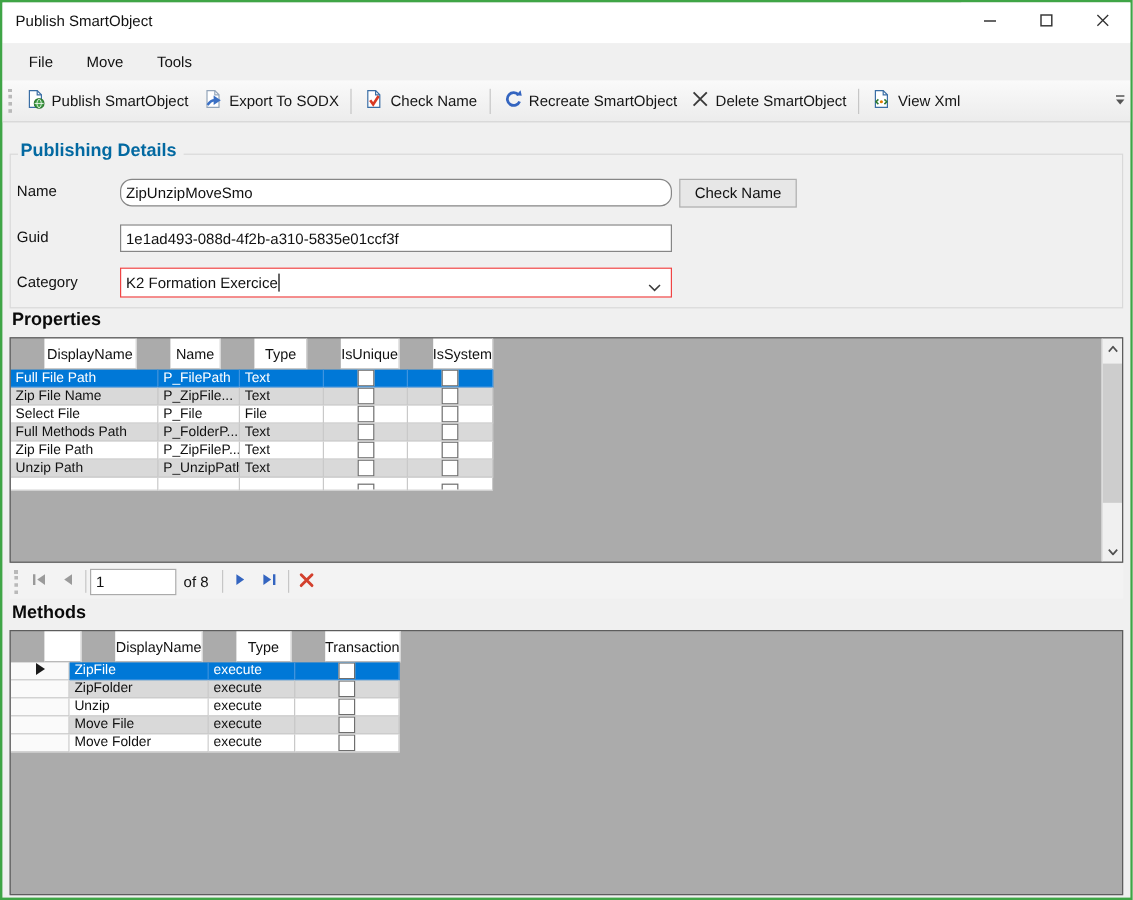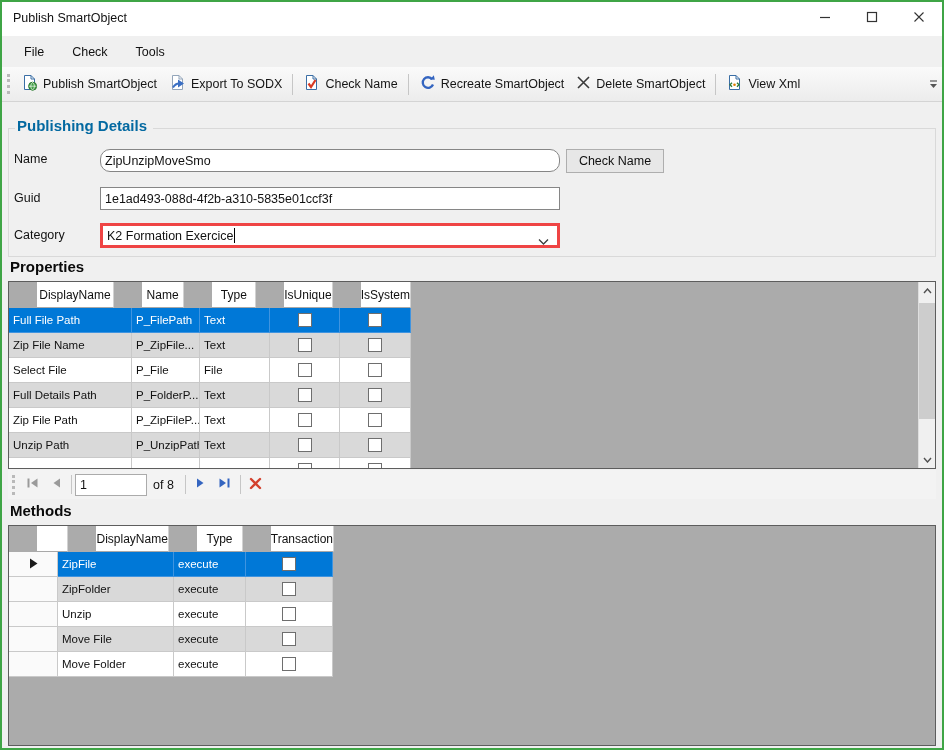--- a/index.html
+++ b/index.html
@@ -22,29 +22,29 @@
   .tb-btn { display:flex; align-items:center; gap:5px; padding:4px 6px; font-size:12.5px; color:#151515; background:transparent; border:none; }
   .tb-sep { width:1px; height:21px; background:#c6c6c6; margin:0 4px; }
   .tb-overflow { position:absolute; right:1px; top:3px; width:15px; height:28px; display:flex; align-items:center; justify-content:center; }
 
   
   .groupbox { position:absolute; left:6px; top:126px; width:928px; height:129px; border:1px solid #d9d9d9; }
   .gb-legend { position:absolute; left:6px; top:-12px; background:#f0f0f0; padding:0 6px 0 2px; font-size:15px; font-weight:bold; color:#0369a1; }
   .field-label { position:absolute; font-size:12.5px; color:#111; }
   .text-input { position:absolute; height:23px; border:1px solid #868686; background:#fff; font-family:"Liberation Sans",sans-serif; font-size:12.5px; padding:0 4px; color:#111; }
   .btn { position:absolute; background:#e7e7e7; border:1px solid #aeaeae; font-family:"Liberation Sans",sans-serif; font-size:12.5px; color:#111; }
-  .combo { position:absolute; left:98px; top:221px; width:460px; height:25px; background:#fff; border:3px solid #ef4444; display:flex; align-items:center; padding-left:4px; font-size:12.5px; color:#111; }
+  .combo { position:absolute; left:98px; top:221px; width:460px; height:25px; background:#fff; border:1px solid #ef4444; display:flex; align-items:center; padding-left:4px; font-size:12.5px; color:#111; }
   .caret { display:inline-block; width:1px; height:15px; background:#000; margin-left:1px; }
   .combo-arrow { position:absolute; right:8px; top:9px; }
 
   .section-title { position:absolute; font-size:15px; font-weight:bold; color:#0a0a0a; }
 
   
   .grid { position:absolute; background:#ababab; border:1px solid #5d5d5d; overflow:hidden; }
-  .g-row { display:flex; height:25px; }
+  .g-row { display:flex; height:15px; }
   .g-hrow { display:flex; height:26px; }
   .g-cell { border-right:1px solid #c9c9c9; border-bottom:1px solid #c9c9c9; font-size:11.5px; color:#111; display:flex; align-items:center; padding-left:4px; overflow:hidden; white-space:nowrap; }
   .g-hcell { background:#fff; border-right:1px solid #d2d2d2; border-bottom:1px solid #a8a8a8; font-size:12px; color:#111; display:flex; align-items:center; justify-content:center;margin-left:28px; }
   .row-white .g-cell { background:#fff; }
   .row-alt .g-cell { background:#d9d9d9; }
   .row-sel .g-cell { background:#0078d7; color:#fff; border-right-color:#3f94e0; border-bottom-color:#3f94e0; }
   .chk-cell { justify-content:center; padding-left:0; }
   .chk { width:14px; height:14px; background:#fff; border:1px solid #6e6e6e; }
   .rowhdr { background:#fafafa; border-right:1px solid #c9c9c9; border-bottom:1px solid #c9c9c9; display:flex; align-items:center; justify-content:center; }
 
@@ -86,21 +86,21 @@
       <button class="win-btn">
         <span><svg width="12" height="12">
               <path d="M1.5 1.5 L10.5 10.5 M10.5 1.5 L1.5 10.5" stroke="#333" stroke-width="1.1"></path>
             </svg></span>
       </button>
     </div>
   </div>
 
   <div class="menubar" id="menubar">
       <div class="menu-item">File</div>
-      <div class="menu-item">Check</div>
+      <div class="menu-item">Move</div>
       <div class="menu-item">Tools</div>
     </div>
 
   <div class="toolbar" id="toolbar">
     <span class="grip"></span>
   <button class="tb-btn">
         <span><svg width="17" height="17">
             <path d="M3.5 1.5 h6.5 l3.5 3.5 v10.5 h-10 z" fill="#fff" stroke="#3a6ea5"></path>
             <path d="M10 1.5 v3.5 h3.5" fill="none" stroke="#3a6ea5"></path>
             <circle cx="11.6" cy="12.2" r="4" fill="#43a047" stroke="#2d7a31"></circle>
@@ -217,21 +217,21 @@
           <div class="g-cell pc1">P_File</div>
           <div class="g-cell pc2">File</div>
           <div class="g-cell chk-cell pc3">
             <span class="chk"></span>
           </div>
           <div class="g-cell chk-cell pc4">
             <span class="chk"></span>
           </div>
         </div>
         <div class="g-row row-alt">
-          <div class="g-cell pc0">Full Details Path</div>
+          <div class="g-cell pc0">Full Methods Path</div>
           <div class="g-cell pc1">P_FolderP...</div>
           <div class="g-cell pc2">Text</div>
           <div class="g-cell chk-cell pc3">
             <span class="chk"></span>
           </div>
           <div class="g-cell chk-cell pc4">
             <span class="chk"></span>
           </div>
         </div>
         <div class="g-row row-white">

